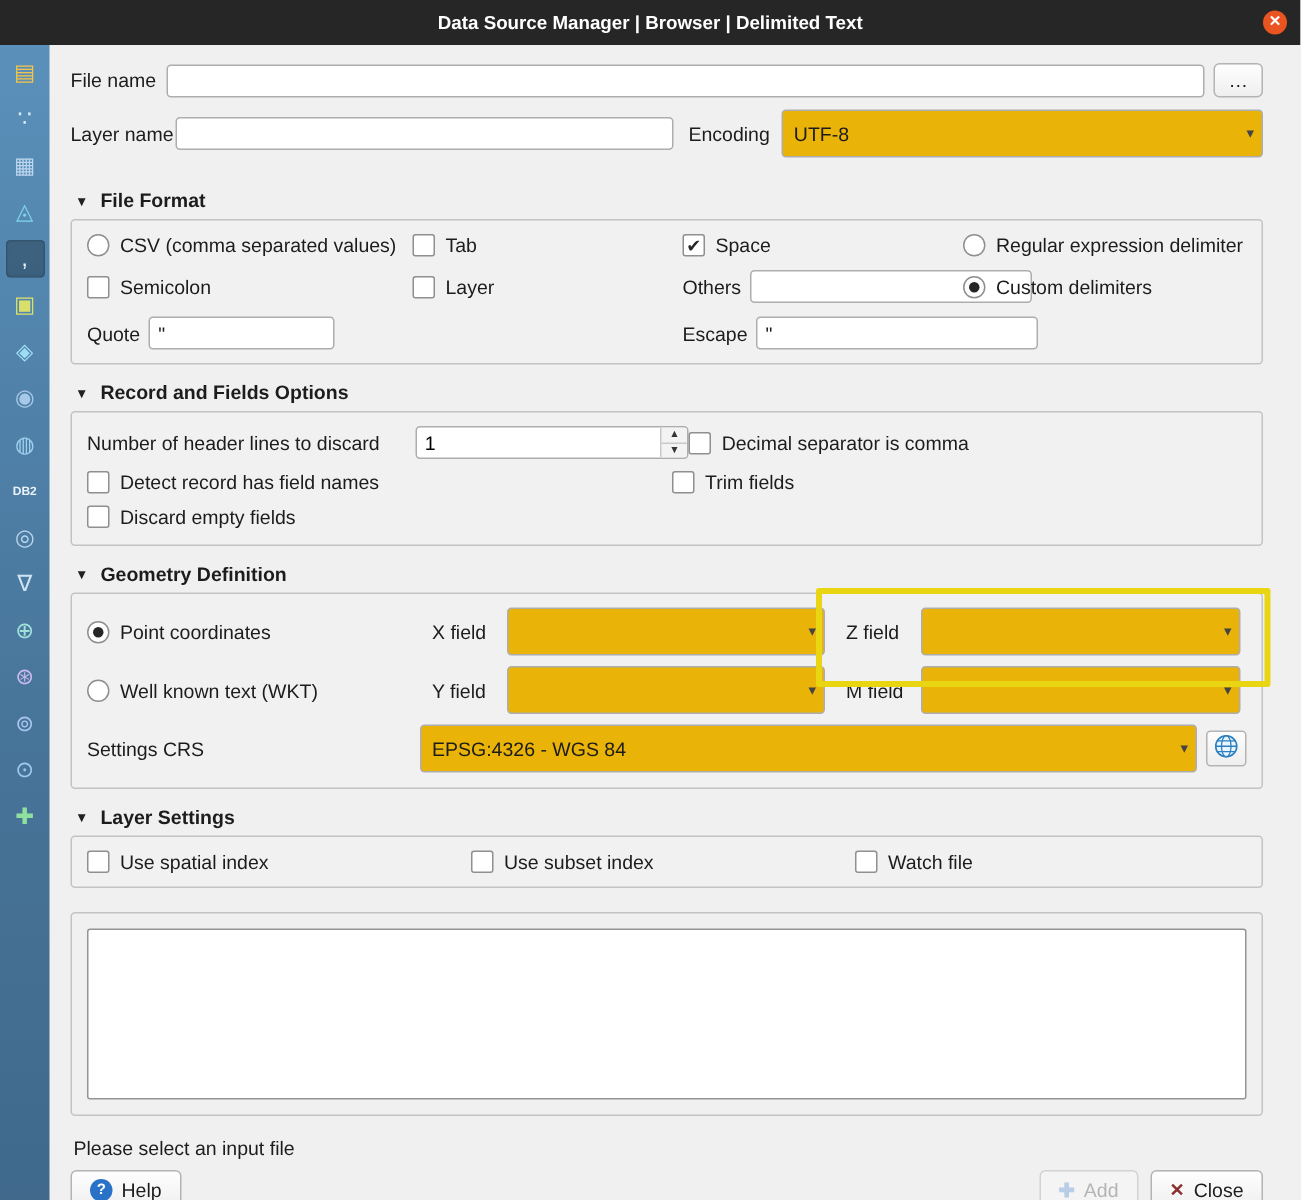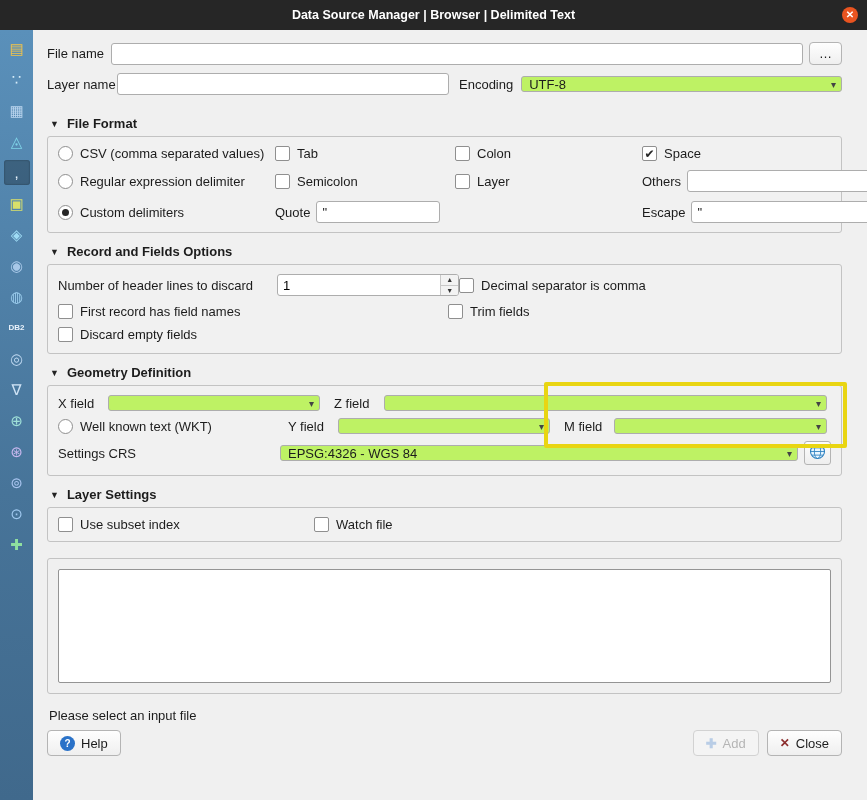--- a/index.html
+++ b/index.html
@@ -39,21 +39,21 @@
     padding:12px 25px 10px 14px;display:flex;flex-direction:column;
   }
   .row{display:flex;align-items:center;}
   .mb8{margin-bottom:8px;} .mb10{margin-bottom:10px;}
   .lbl{white-space:nowrap;}
   .text-input{
     height:22px;border:1px solid #adadad;border-radius:3px;background:#fff;
     padding:0 5px;font:inherit;box-sizing:border-box;outline:none;color:#1c1c1c;
   }
   .combo{
-    height:16px;border:1px solid #adadad;border-radius:3px;background:#bef264;
+    height:32px;border:1px solid #adadad;border-radius:3px;background:#eab308;
     display:flex;align-items:center;padding:0 5px 0 7px;box-sizing:border-box;cursor:default;
   }
   .combo .combo-text{flex:1;white-space:nowrap;overflow:hidden;min-height:14px;}
   .combo .combo-arrow{color:#444;font-size:10px;margin-left:4px;}
   
   .group{margin-top:11px;}
   .group-header{display:flex;align-items:center;gap:8px;margin:0 0 5px 3px;font-weight:bold;}
   .collapse-arrow{font-size:9px;color:#222;}
   .collapse-arrow::before{content:"▼";}
   .frame{
@@ -218,24 +218,20 @@
     </div>
     <div class="frame fmt-grid">
 
       <label class="rad">
         <span class="circle"></span>
         <span>CSV (comma separated values)</span>
       </label>
       <label class="chk">
         <span class="box"></span>
         <span>Tab</span>
-      </label>
-      <label class="chk">
-        <span class="box"></span>
-        <span>Colon</span>
       </label>
       <label class="chk checked">
         <span class="box"></span>
         <span>Space</span>
       </label>
 
       <label class="rad">
         <span class="circle"></span>
         <span>Regular expression delimiter</span>
       </label>
@@ -287,21 +283,21 @@
         </div>
         <label class="chk">
           <span class="box"></span>
           <span>Decimal separator is comma</span>
         </label>
       </div>
       <div class="rf-row">
         <div class="rf-left">
           <label class="chk">
             <span class="box"></span>
-            <span>First record has field names</span>
+            <span>Detect record has field names</span>
           </label>
         </div>
         <label class="chk">
           <span class="box"></span>
           <span>Trim fields</span>
         </label>
       </div>
       <div class="rf-row">
         <label class="chk">
           <span class="box"></span>
@@ -313,20 +309,24 @@
 
   <div class="group">
     <div class="group-header">
       <span class="collapse-arrow"></span>
       <span>Geometry Definition</span>
     </div>
     <div class="frame">
       <div class="zm-highlight" style="border-color: rgb(233, 213, 18);"></div>
 
       <div class="geo-row">
+        <label class="rad geo-radio selected">
+          <span class="circle"></span>
+          <span>Point coordinates</span>
+        </label>
         <span class="lbl fld-label">X field</span>
         <div class="combo xy-combo">
           <span class="combo-text"></span>
           <span class="combo-arrow">▾</span>
         </div>
         <span class="lbl z-label">Z field</span>
         <div class="combo zm-combo">
           <span class="combo-text"></span>
           <span class="combo-arrow">▾</span>
         </div>
@@ -368,20 +368,24 @@
       </div>
     </div>
   </div>
 
   <div class="group">
     <div class="group-header">
       <span class="collapse-arrow"></span>
       <span>Layer Settings</span>
     </div>
     <div class="frame ls-row">
+      <label class="chk">
+        <span class="box"></span>
+        <span>Use spatial index</span>
+      </label>
       <label class="chk">
         <span class="box"></span>
         <span>Use subset index</span>
       </label>
       <label class="chk">
         <span class="box"></span>
         <span>Watch file</span>
       </label>
     </div>
   </div>

